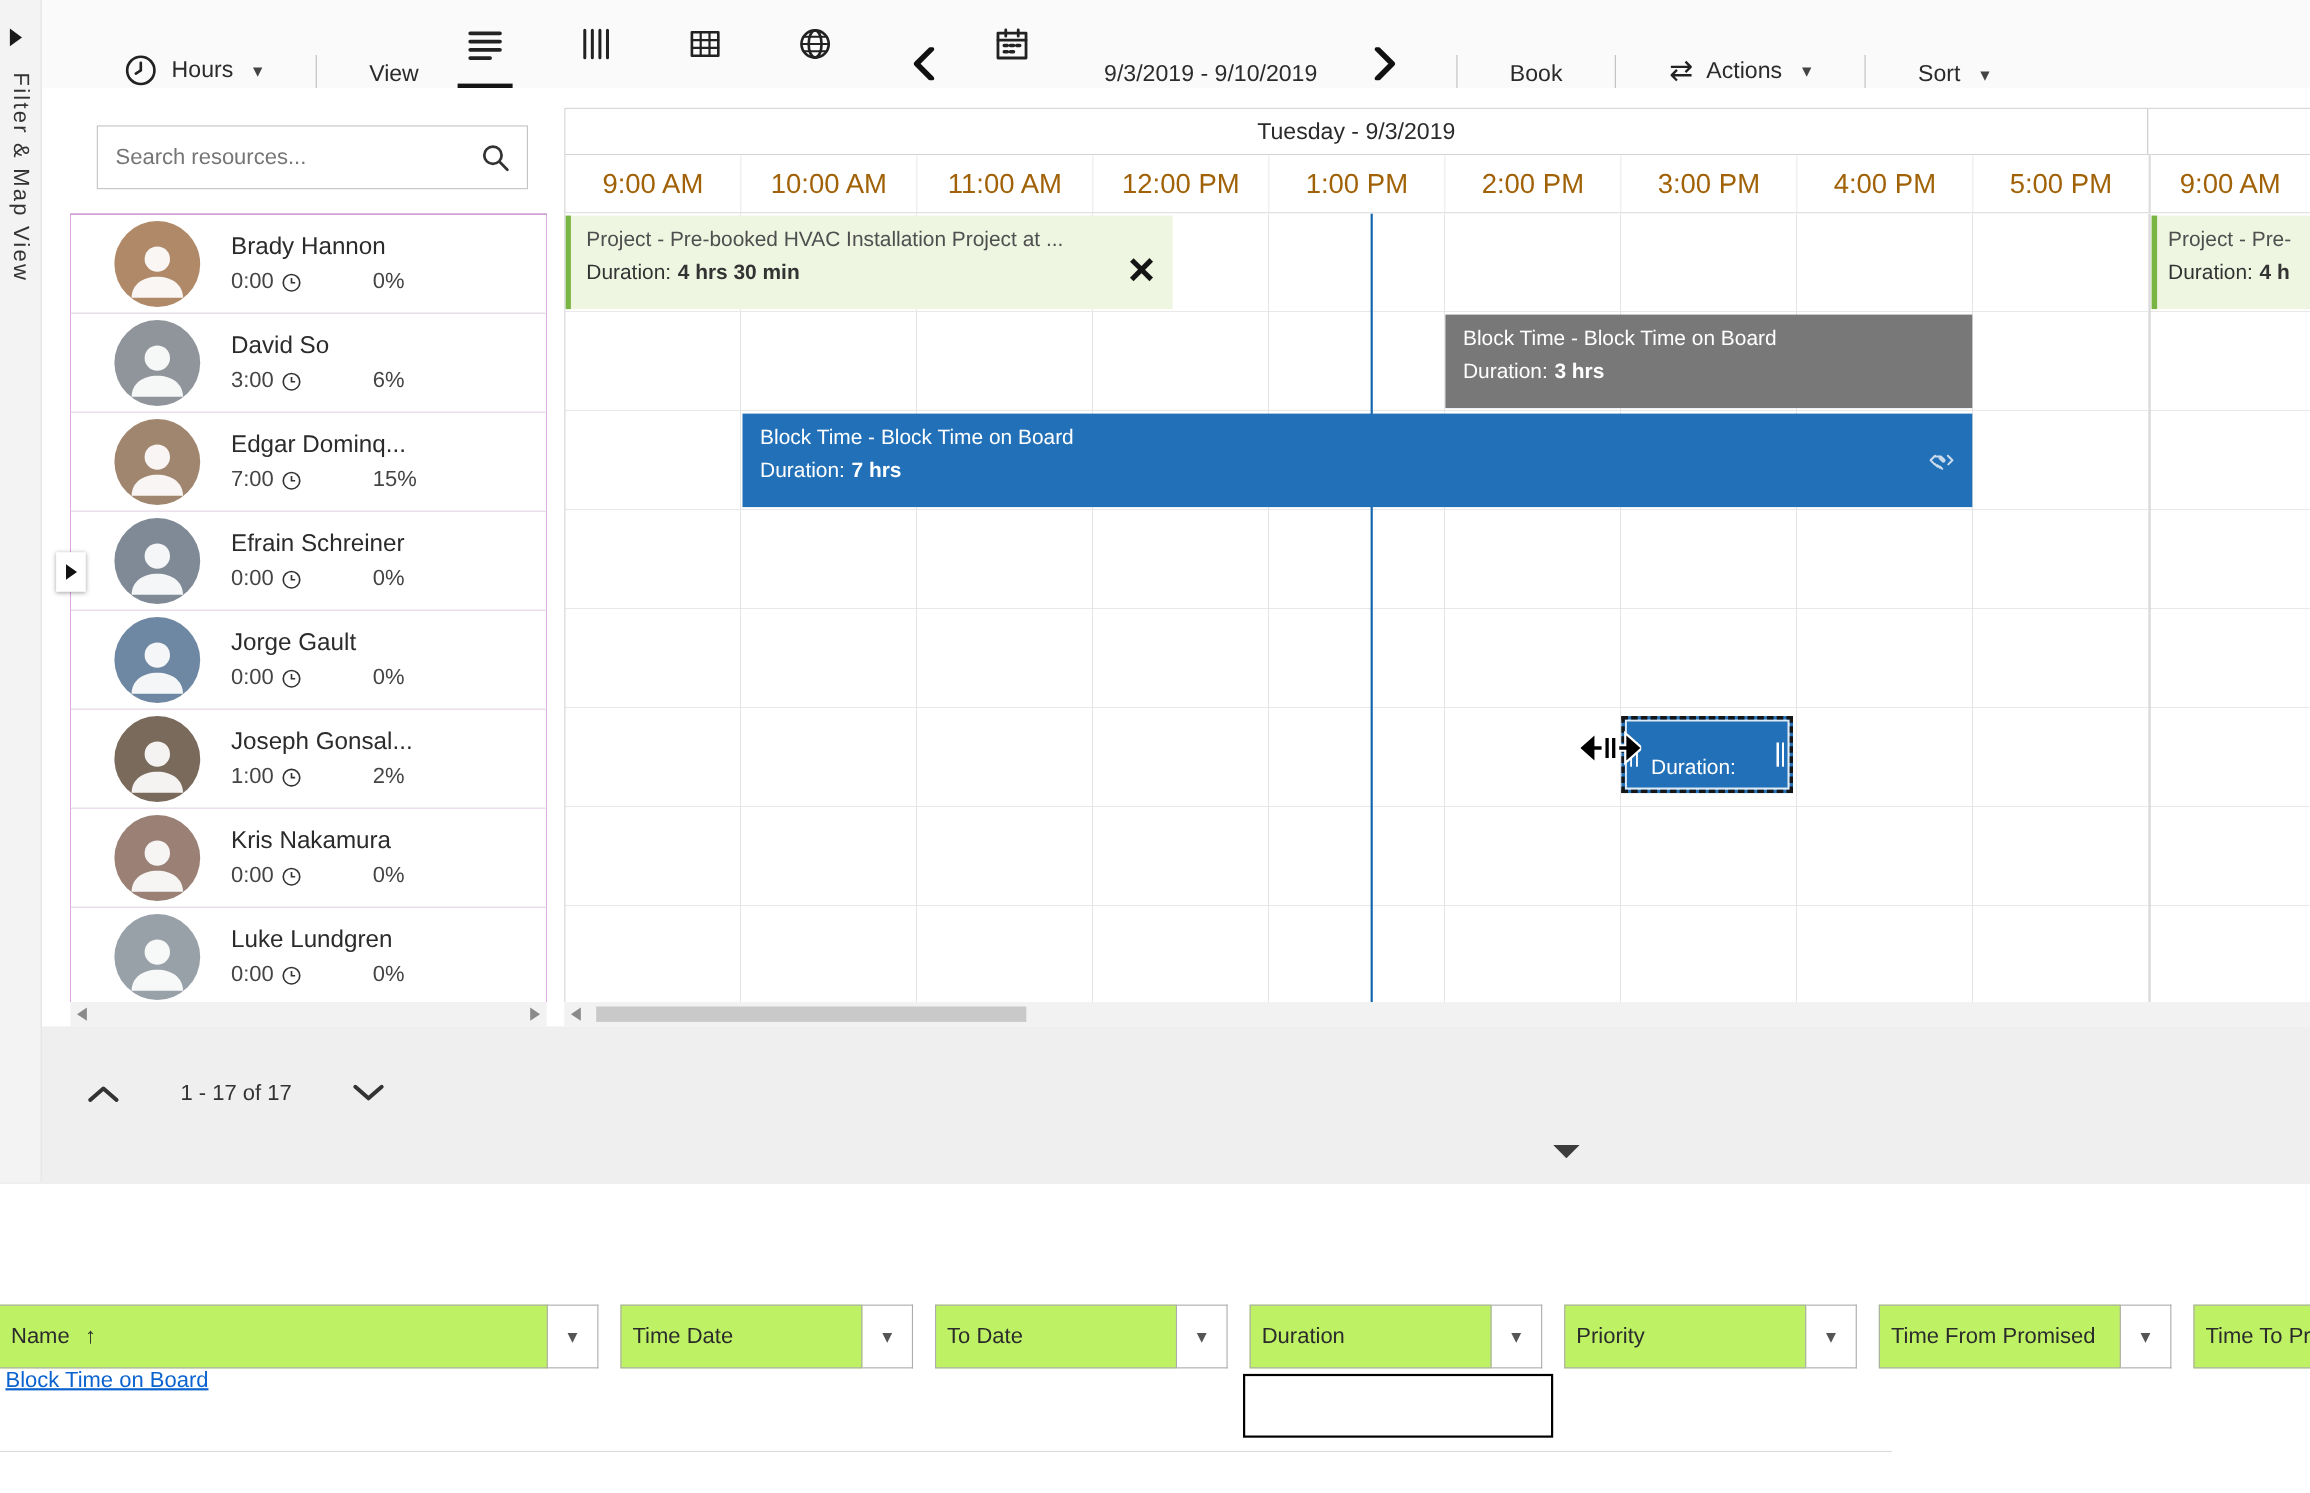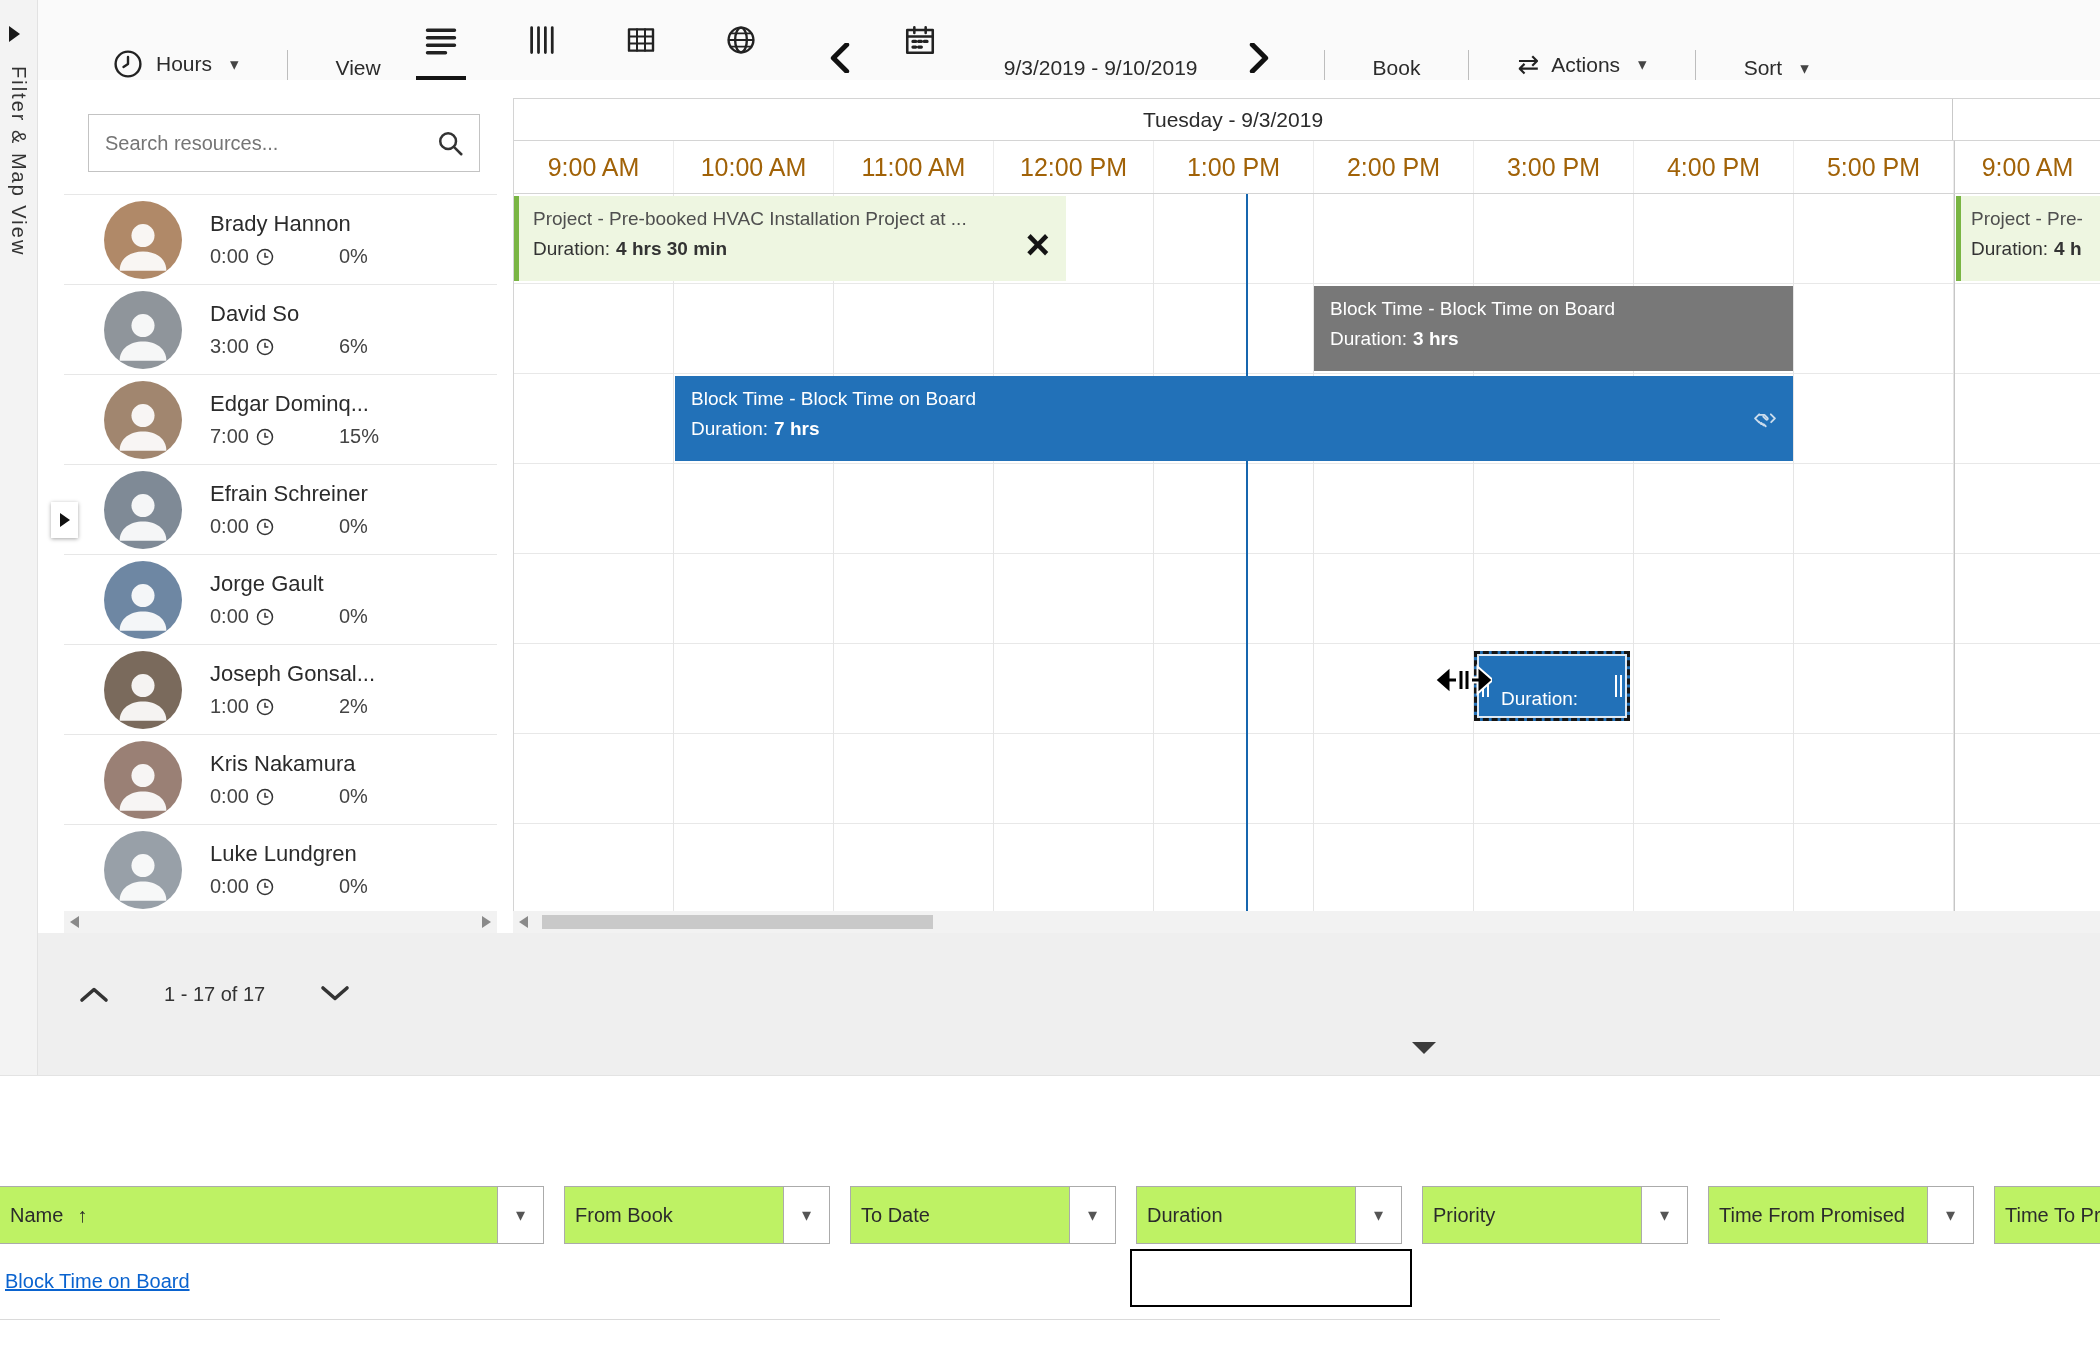--- a/index.html
+++ b/index.html
@@ -98,21 +98,21 @@
   #bottom { position:absolute; left:0; top:1075px; width:2100px; height:282px; background:#fff; border-top:1px solid #e3e3e3; }
   #tabs { position:absolute; left:21px; top:22px; display:flex; }
   .tab { font-size:21px; color:#2b2b2b; margin-right:40px; padding-bottom:12px; cursor:pointer; }
   .tab.active { border-bottom:4px solid #141414; padding-right:16px; }
   #thead { position:absolute; left:0; top:110px; height:58px; display:flex; white-space:nowrap; }
   .hcell { border:1px solid #ababab; height:58px; display:flex; align-items:center; padding-left:10px; font-size:20px; color:#2b2b2b; background:#bef264; cursor:pointer; }
   .hcell.first { width:498px; border-left:none; }
   .hcell.std { width:220px; }
   .hchev { width:46px; height:58px; border:1px solid #ababab; border-left:none; display:flex; align-items:center; justify-content:center; color:#555; font-size:18px; margin-right:20px; cursor:pointer; }
   .sort-arrow { margin-left:14px; font-size:20px; color:#2b2b2b; }
-  #trow { position:absolute; left:0; top:168px; width:1720px; height:76px; border-bottom:1px solid #dadada; display:flex; align-items:center; }
+  #trow { position:absolute; left:0; top:168px; width:1720px; height:76px; border-bottom:1px solid #dadada; display:flex; }
   #row-link { font-size:20px; color:#0a63cf; text-decoration:underline; margin-left:5px; cursor:pointer; }
   #dur-input { position:absolute; left:1130px; top:173px; width:282px; height:58px; border:2px solid #000; font-size:20px; padding-left:10px; outline:none; font-family:"Liberation Sans",sans-serif; }
 </style>
 </head>
 <body>
 
 <div id="upper">
 
   <div id="left-rail">
     <div id="rail-expand"></div>
@@ -459,21 +459,21 @@
 
   <div id="thead">
     <div class="hcell first">
       <span>Name</span>
       <span class="sort-arrow">↑</span>
     </div>
       <div class="hchev">
         <span>▾</span>
       </div>
     <div class="hcell std">
-        <span>From Book</span>
+        <span>Time Date</span>
       </div>
       <div class="hchev">
         <span>▾</span>
       </div>
     <div class="hcell std">
         <span>To Date</span>
       </div>
       <div class="hchev">
         <span>▾</span>
       </div>

